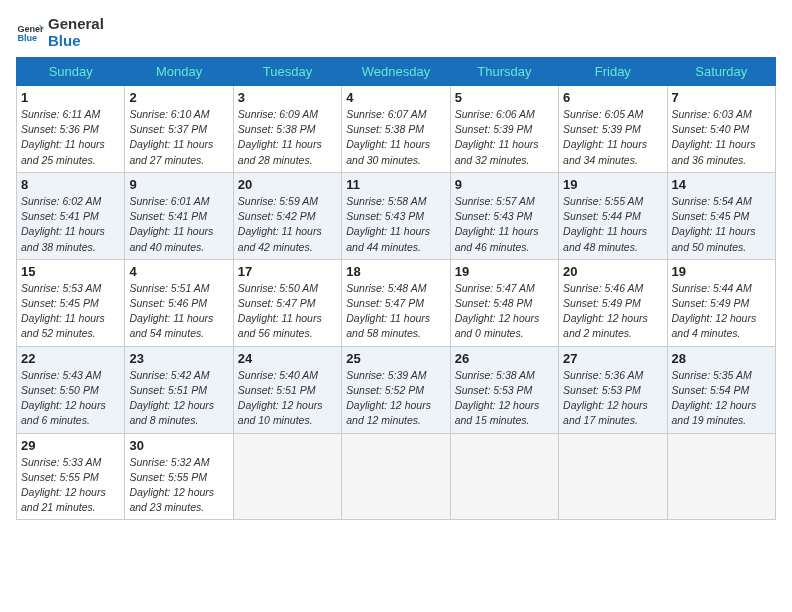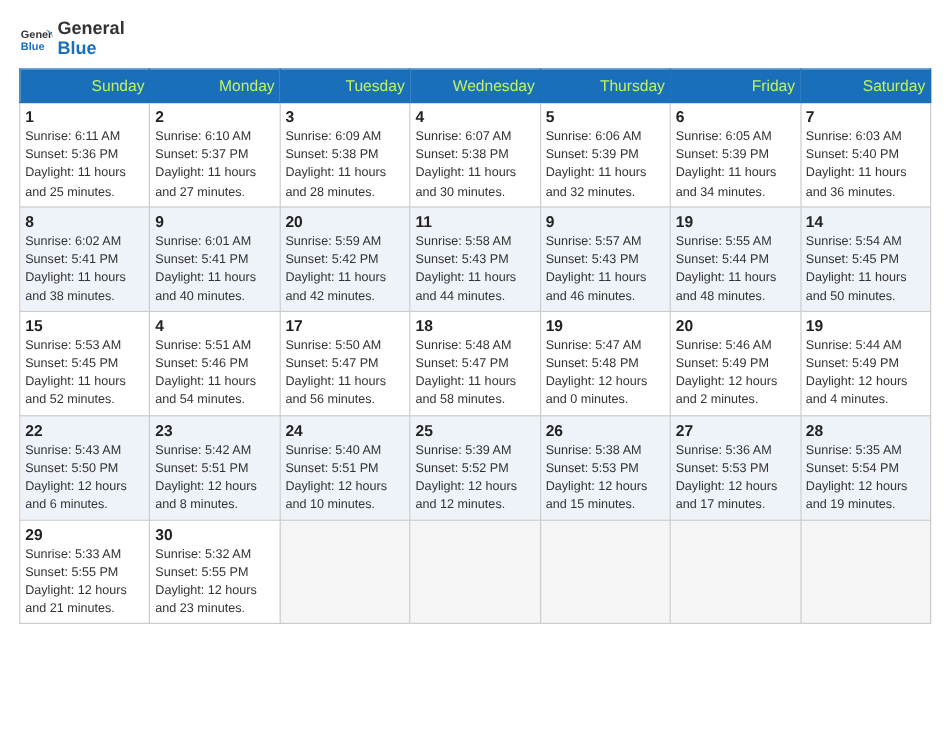--- a/index.html
+++ b/index.html
@@ -38,23 +38,23 @@
       color: #555;
       margin-top: 2px;
     }
     .calendar {
       width: 100%;
       border-collapse: collapse;
       font-size: 11px;
     }
     .calendar th {
       background-color: #1a6fba;
-      color: #bef264;
+      color: #5eead4;
       padding: 6px 4px;
-      text-align: right;
+      text-align: center;
       font-size: 13px;
       font-weight: normal;
       border: 1px solid #1a6fba;
     }
     .calendar td {
       vertical-align: top;
       padding: 4px 4px;
       border: 1px solid #ccc;
       width: 107px;
       min-height: 80px;
@@ -66,20 +66,21 @@
     .cell-day {
       font-size: 13px;
       font-weight: bold;
       margin-bottom: 2px;
       color: #222;
     }
     .cell-info {
       color: #333;
       font-size: 10.5px;
       line-height: 1.45;
+      font-style: italic;
     }
     .empty-cell {
       background: #f5f5f5 !important;
     }
     .calendar tbody tr:nth-child(odd) td {
       background: #fff;
     }
     .calendar tbody tr:nth-child(even) td {
       background: #eef3f9;
     }

